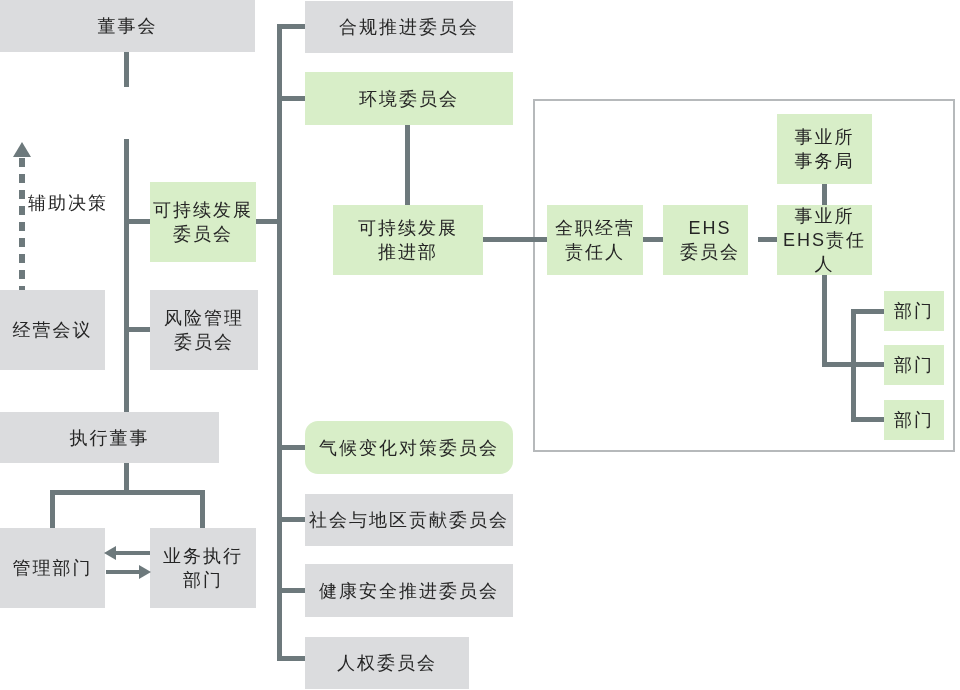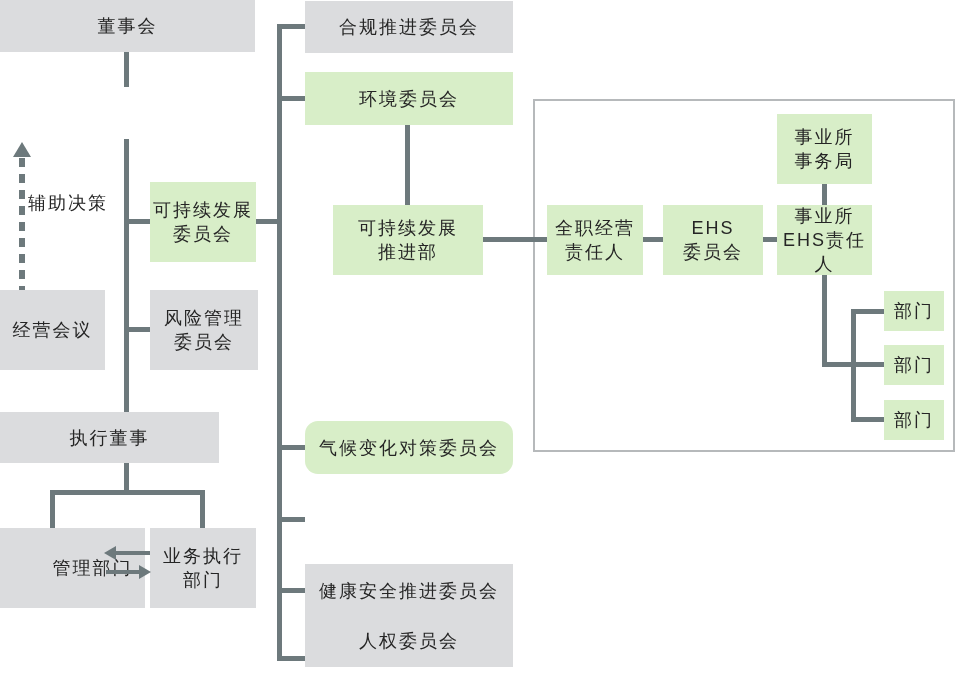--- a/index.html
+++ b/index.html
@@ -61,37 +61,38 @@
 
   <div class="frame" style="left:533px; top:99px; width:422px; height:353px;"></div>
 
   <div class="node gray" style="left:0px; top:0px; width:255px; height:52px;">董事会</div>
   <div class="node green" style="left:150px; top:182px; width:106px; height:80px;">可持续发展
 委员会</div>
   <div class="node gray" style="left:0px; top:290px; width:105px; height:80px;">经营会议</div>
   <div class="node gray" style="left:150px; top:290px; width:108px; height:80px;">风险管理
 委员会</div>
   <div class="node gray" style="left:0px; top:412px; width:219px; height:51px;">执行董事</div>
-  <div class="node gray" style="left:0px; top:528px; width:105px; height:80px;padding-left:40px;">管理部门</div>
+  <div class="node gray" style="left:0px; top:528px; width:105px; height:80px;">管理部门</div>
   <div class="node gray" style="left:150px; top:528px; width:106px; height:80px;">业务执行
 部门</div>
 
   <div class="node gray" style="left:305px; top:1px; width:208px; height:52px;">合规推进委员会</div>
   <div class="node green" style="left:305px; top:72px; width:208px; height:53px;">环境委员会</div>
   <div class="node green" style="left:333px; top:205px; width:150px; height:70px;">可持续发展
 推进部</div>
   <div class="node green" style="left:305px; top:421px; width:208px; height:53px;border-radius:13px;">气候变化对策委员会</div>
+  <div class="node gray" style="left:305px; top:494px; width:208px; height:52px;">社会与地区贡献委员会</div>
   <div class="node gray" style="left:305px; top:564px; width:208px; height:53px;">健康安全推进委员会</div>
-  <div class="node gray" style="left:305px; top:615px; width:208px; height:52px;">人权委员会</div>
+  <div class="node gray" style="left:305px; top:637px; width:164px; height:52px;">人权委员会</div>
 
   <div class="node green" style="left:777px; top:114px; width:95px; height:70px;">事业所
 事务局</div>
   <div class="node green" style="left:547px; top:205px; width:96px; height:70px;">全职经营
 责任人</div>
-  <div class="node green" style="left:663px; top:205px; width:100px; height:70px;">EHS
+  <div class="node green" style="left:663px; top:205px; width:76px; height:70px;padding-left:9px;">EHS
 委员会</div>
   <div class="node green" style="left:777px; top:205px; width:95px; height:70px;">事业所
 EHS责任人</div>
   <div class="node green" style="left:884px; top:291px; width:60px; height:40px;">部门</div>
   <div class="node green" style="left:884px; top:345px; width:60px; height:40px;">部门</div>
   <div class="node green" style="left:884px; top:400px; width:60px; height:40px;">部门</div>
 
   <div class="line" style="left:124px; top:52px; width:5px; height:35px;"></div>
   <div class="line" style="left:124px; top:139px; width:5px; height:273px;"></div>
   <div class="line" style="left:129px; top:219px; width:21px; height:5px;"></div>

